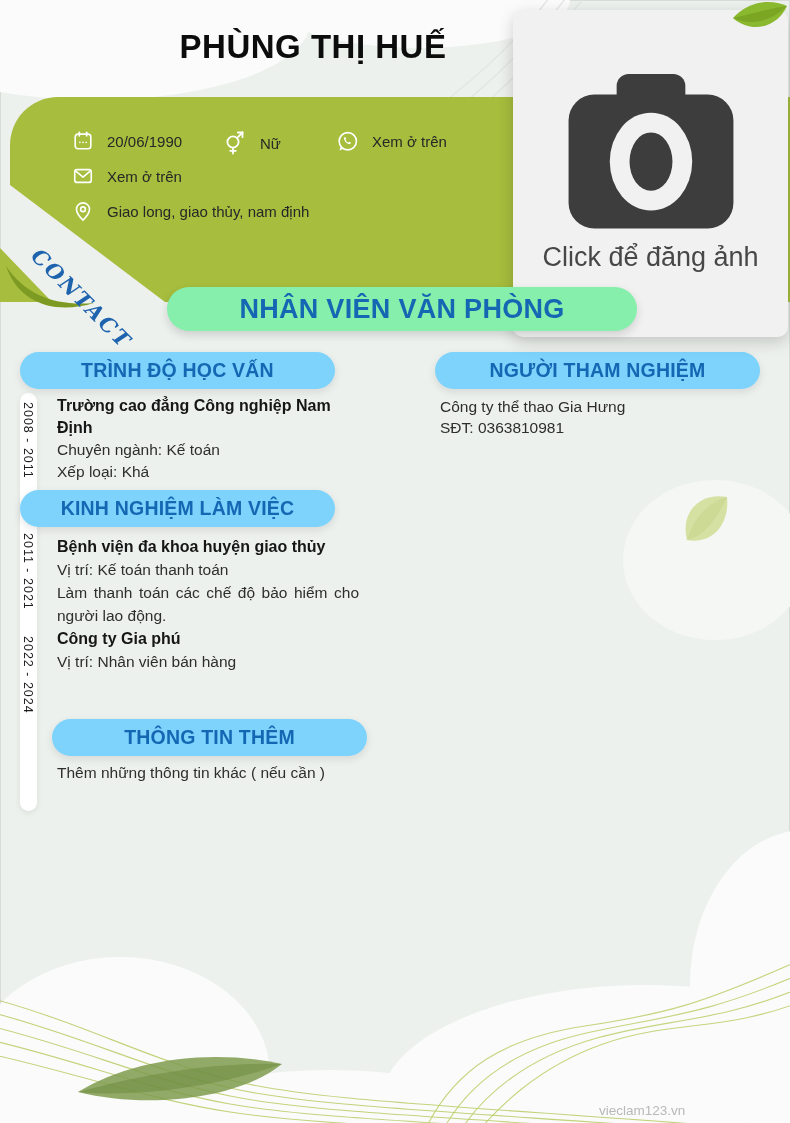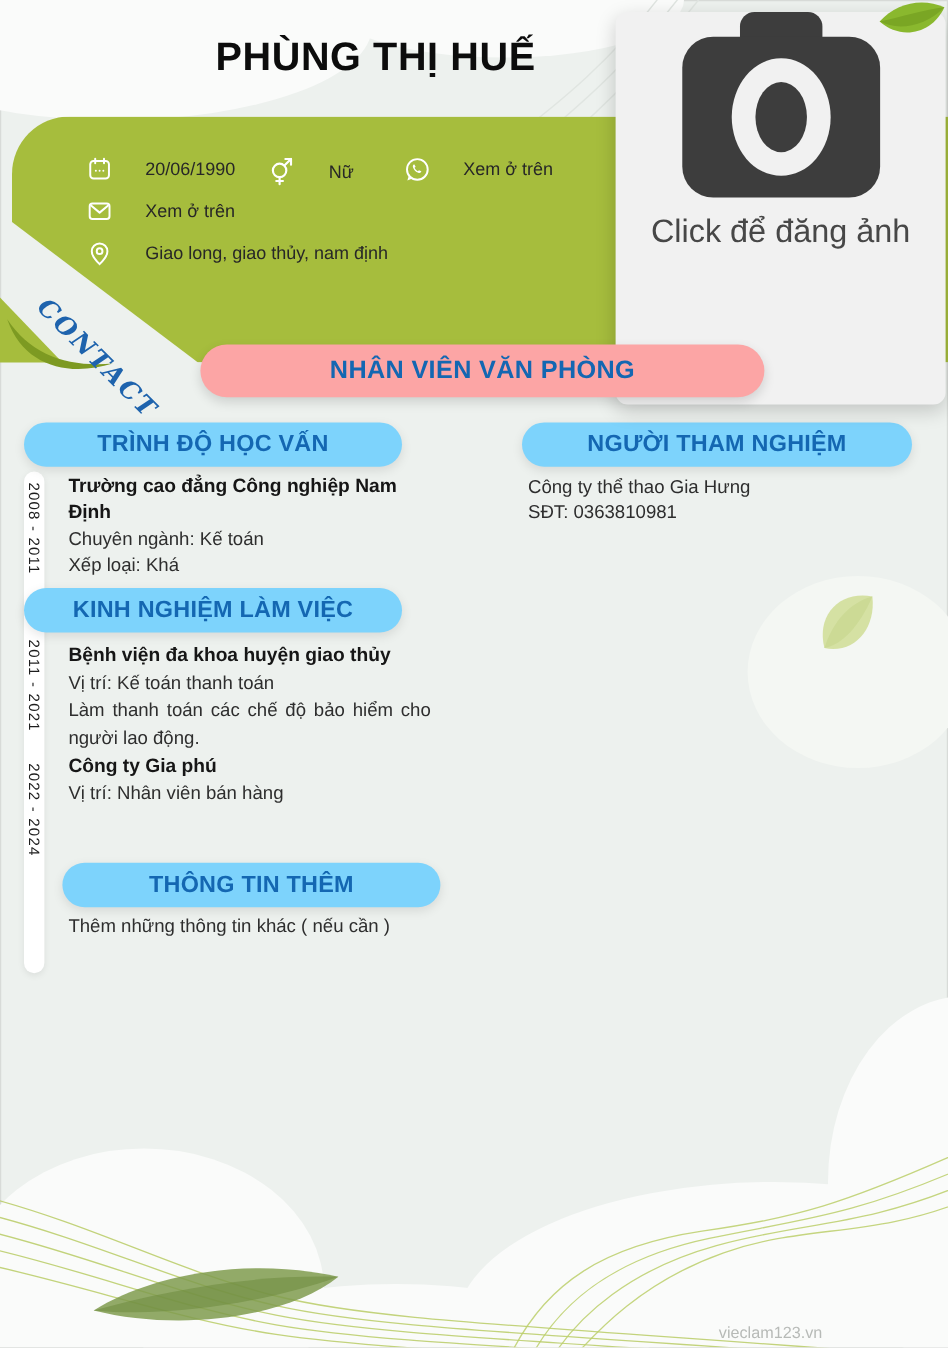--- a/index.html
+++ b/index.html
@@ -12,47 +12,47 @@
   .abs{position:absolute;}
   
   #bg-deco{left:0;top:0;width:790px;height:1123px;z-index:0;}
   
   .band{
     left:10px;top:97px;width:780px;height:205px;
     background:#a6bd3d;border-top-left-radius:48px;
     clip-path:polygon(0 0,780px 0,780px 205px,155px 205px,0 88px);
     z-index:2;
   }
-  .contact-item{position:absolute;display:flex;align-items:center;gap:27px;
+  .contact-item{position:absolute;display:flex;align-items:center;gap:13px;
     color:#272727;font-size:15px;}
   .contact-item svg{flex:0 0 auto;}
   .corner-deco{left:0;top:170px;width:210px;height:145px;z-index:1;}
   .contact-ribbon{
     left:44px;top:243px;z-index:3;
     transform:rotate(45deg);transform-origin:left top;
     font-family:"DejaVu Serif", serif;font-style:italic;font-weight:bold;
     font-size:21px;letter-spacing:2px;color:#1e63ad;
   }
   
   .name{left:0;top:28px;width:530px;text-align:center;z-index:2;
     font-size:33px;font-weight:bold;color:#0c0c0c;letter-spacing:.5px;padding-left:48px;}
   
   .photo{
     left:513px;top:10px;width:275px;height:327px;background:#f1f1f1;
     border-radius:10px;box-shadow:0 5px 16px rgba(0,0,0,.18);z-index:3;
-    display:flex;flex-direction:column;align-items:center;
+    display:flex;flex-direction:column;align-items:center;justify-content:center;
     cursor:pointer;
   }
   .photo-caption{margin-top:10px;font-size:27px;color:#474747;}
   
   .job-pill{
-    left:167px;top:287px;width:470px;height:44px;background:#fca5a5;
+    left:167px;top:287px;width:470px;height:44px;background:#86efac;
     border-radius:24px;box-shadow:0 4px 10px rgba(0,0,0,.14);z-index:4;
     display:flex;align-items:center;justify-content:center;
-    color:#1467b2;font-size:21px;font-weight:bold;letter-spacing:.3px;
+    color:#1467b2;font-size:27px;font-weight:bold;letter-spacing:.3px;
   }
   
   .sec-pill{
     background:#7dd3fc;border-radius:20px;height:37px;z-index:2;
     display:flex;align-items:center;justify-content:center;
     color:#1467b2;font-size:19.5px;font-weight:bold;
     box-shadow:0 3px 9px rgba(0,0,0,.10);letter-spacing:.2px;
   }
   .pill-edu{left:20px;top:352px;width:315px;}
   .pill-exp{left:20px;top:490px;width:315px;}

